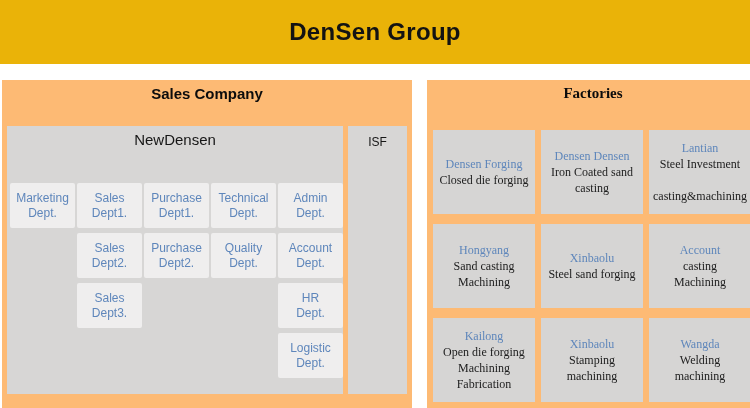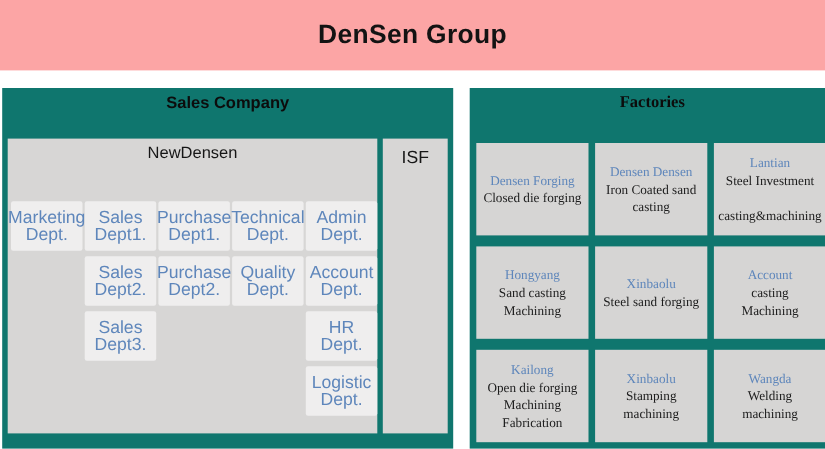--- a/index.html
+++ b/index.html
@@ -2,42 +2,42 @@
 <html><head>
 <meta charset="utf-8">
 <style>
   html,body { margin:0; padding:0; }
   body {
     width:750px; height:408px; position:relative; background:#ffffff;
     font-family:"Liberation Sans", sans-serif; overflow:hidden;
   }
   .title-band {
     position:absolute; left:0; top:0; width:750px; height:64px;
-    background:#fca5a5; display:flex; align-items:center; justify-content:center;
+    background:#eab308; display:flex; align-items:center; justify-content:center;
   }
   .title-band span { font-size:24px; font-weight:600; color:#131313; letter-spacing:0.3px; }
-  .panel { position:absolute; top:80px; height:328px; background:#0f766e; }
+  .panel { position:absolute; top:80px; height:328px; background:#fdba74; }
   .panel-left  { left:2px;  width:410px; }
   .panel-right { left:427px; width:332px;font-family:Liberation Serif, serif; }
   .panel-header {
     text-align:center; padding-top:5px; font-size:15px; font-weight:700; color:#0c0c0c;
   }
   .newdensen {
     position:absolute; left:5px; top:46px; width:336px; height:268px; background:#d7d6d5;
   }
   .nd-label { text-align:center; padding-top:5px; font-size:15px; color:#161616; }
   .isf {
     position:absolute; left:346px; top:46px; width:59px; height:268px;
     background:#d7d6d5; text-align:center; box-sizing:border-box; padding-top:9px;
   }
-  .isf-label { font-size:16px; color:#161616; }
+  .isf-label { font-size:12px; color:#161616; }
   .dept {
     position:absolute; width:65px; height:45px; background:#efeeee; border-radius:2px;
     display:flex; flex-direction:column; align-items:center; justify-content:center;
-    color:#5e86bb; font-size:16px; line-height:15px; text-align:center;
+    color:#5e86bb; font-size:12px; line-height:15px; text-align:center;
   }
   .factory {
     position:absolute; width:102px; height:84px; background:#d6d5d4;
     display:flex; flex-direction:column; align-items:center; justify-content:center;
     text-align:center; font-size:12px; line-height:16px;
   }
   .f-name { color:#5e86bb; white-space:nowrap; }
   .f-line { color:#1c1c1c; min-height:16px; white-space:nowrap; }
 </style>
 </head>

